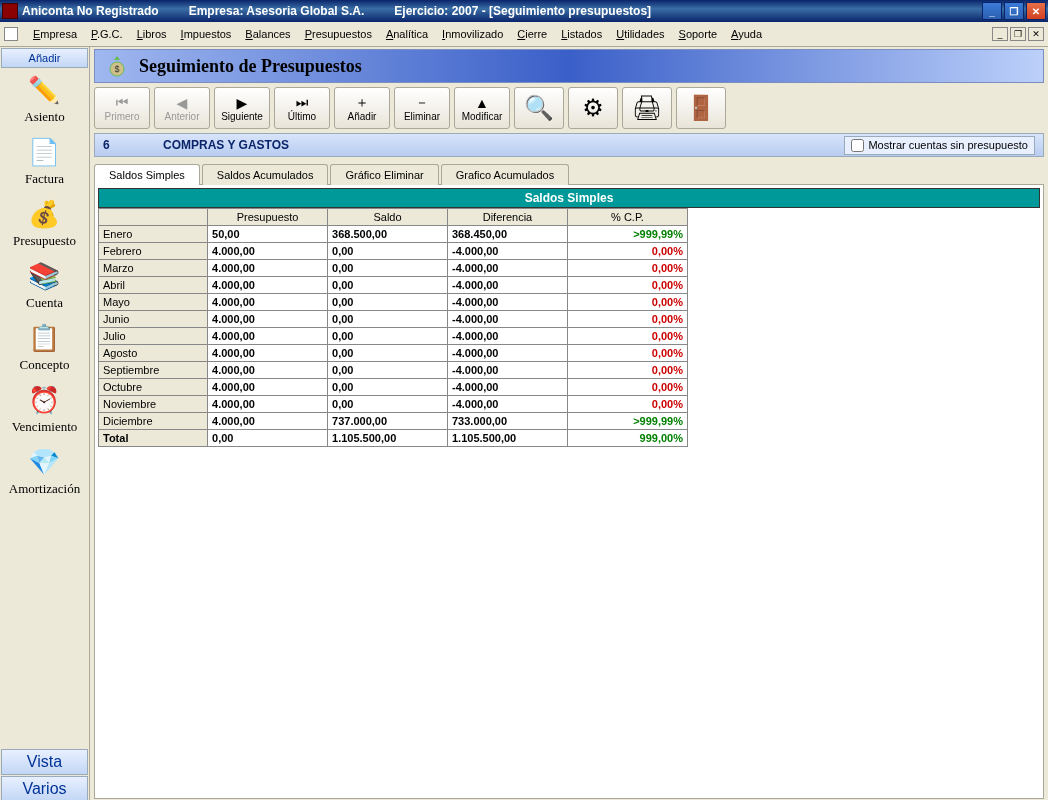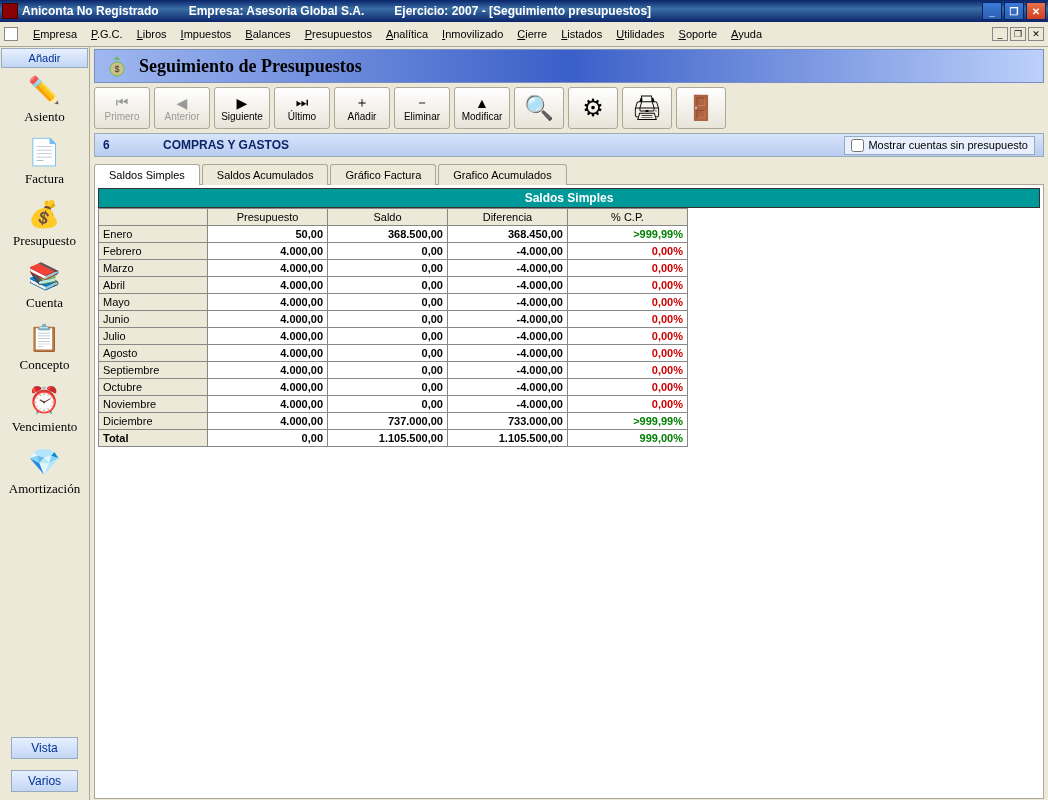--- a/index.html
+++ b/index.html
@@ -21,21 +21,21 @@
 .menubar .mdi-btn { width:16px; height:14px; border:1px solid #888; background:#ece9d8; margin-left:2px; font-size:9px; display:flex; align-items:center; justify-content:center; cursor:pointer;}
 
 .main { display: flex; height: calc(800px - 44px); }
 .sidebar { width: 90px; background: #ece9d8; border-right: 1px solid #aca899; display:flex; flex-direction:column; }
 .sidebar .sb-header { background: linear-gradient(to bottom,#e8f0ff,#c2d6f5); border:1px solid #9ab; text-align:center; padding:3px 0; font-size:11px; color:#003399; margin:1px;}
 .sidebar .sb-body { flex:1; overflow:hidden;}
 .sidebar .sb-item { display:flex; flex-direction:column; align-items:center; padding:6px 2px; cursor:pointer; }
 .sidebar .sb-icon { width:32px; height:32px; margin-bottom:2px; }
 .sidebar .sb-label { font-size:13px; text-align:center; color:#000;font-family:Liberation Serif, serif; }
 .sidebar .sb-footer { }
-.sidebar .sb-footbtn { background: linear-gradient(to bottom,#e8f0ff,#c2d6f5); border:1px solid #9ab; text-align:center; padding:3px 0; font-size:12px; color:#003399; margin:11px; cursor:pointer;}
+.sidebar .sb-footbtn { background: linear-gradient(to bottom,#e8f0ff,#c2d6f5); border:1px solid #9ab; text-align:center; padding:3px 0; font-size:16px; color:#003399; margin:1px; cursor:pointer;}
 
 .content { flex:1; display:flex; flex-direction:column; background:#ece9d8; padding:0 4px 4px 4px;}
 .doc-header { height: 34px; background: linear-gradient(to right,#a0b8f0,#3a5fc8,#bcd0fa); display:flex; align-items:center; padding:0 10px; border:1px solid #7a8fc0; margin-top:2px;}
 .doc-header .doc-icon { width:24px; height:24px; margin-right:10px; }
 .doc-header .doc-title { font-size:18px; font-weight:bold; font-family: "Times New Roman", serif; color:#000; }
 
 .toolbar { display:flex; gap:4px; padding:4px 0; align-items:stretch; }
 .toolbtn { width:56px; height:42px; background:linear-gradient(to bottom,#fff,#e8e4d8); border:1px solid #aca899; border-radius:3px; display:flex; flex-direction:column; align-items:center; justify-content:center; cursor:pointer; font-size:10px; }
 .toolbtn.disabled { color:#999; cursor:default; }
 .toolbtn .tb-icon { font-size:14px; height:16px; display:flex; align-items:center; }
@@ -51,21 +51,21 @@
 .tabs { display:flex; margin-top:6px; }
 .tab { padding:4px 14px; background:#ece9d8; border:1px solid #aca899; border-bottom:none; border-radius:3px 3px 0 0; margin-right:2px; cursor:pointer; font-size:11px; position:relative; top:1px;}
 .tab.active { background:#fff; z-index:2; }
 
 .tabpanel { flex:1; background:#fff; border:1px solid #aca899; padding:3px; overflow:auto;}
 .grid-title { background:#009999; color:#fff; font-weight:bold; text-align:center; padding:2px 0; font-size:12px; border:1px solid #333;}
 .grid { border-collapse:collapse; width:590px; }
 .grid th, .grid td { border:1px solid #888; padding:1px 4px; font-size:11px; height:17px; }
 .grid th { background:#ece9d8; font-weight:normal; text-align:center; }
 .grid td.month { text-align:left; background:#ece9d8; width:100px;}
-.grid td.num { text-align:right; font-weight:bold; width:110px;}
+.grid td.num { font-weight:bold; width:110px;}
 .grid td.pct { text-align:right; font-weight:bold; width:110px;}
 .grid .green { color:#008000; }
 .grid .red { color:#cc0000; }
 .grid tr.total td { font-weight:bold; }
 
 svg { display:block; }
 </style>
 </head>
 <body>
 
@@ -192,21 +192,21 @@
       <span class="acc-name">COMPRAS Y GASTOS</span>
       <label class="chk-wrap">
         <input type="checkbox" style="">
         <span>Mostrar cuentas sin presupuesto</span>
       </label>
     </div>
 
     <div class="tabs" id="tabs">
         <div class="tab active">Saldos Simples</div>
         <div class="tab">Saldos Acumulados</div>
-        <div class="tab">Gráfico Factura</div>
+        <div class="tab">Gráfico Eliminar</div>
         <div class="tab">Grafico Acumulados</div>
       </div>
 
     <div class="tabpanel">
       <div class="grid-title">Saldos Simples</div>
       <table class="grid">
         <thead>
             <tr id="grid-head">
               <th style="width: 100px;"></th>
               <th style="width: 110px;">Presupuesto</th>

